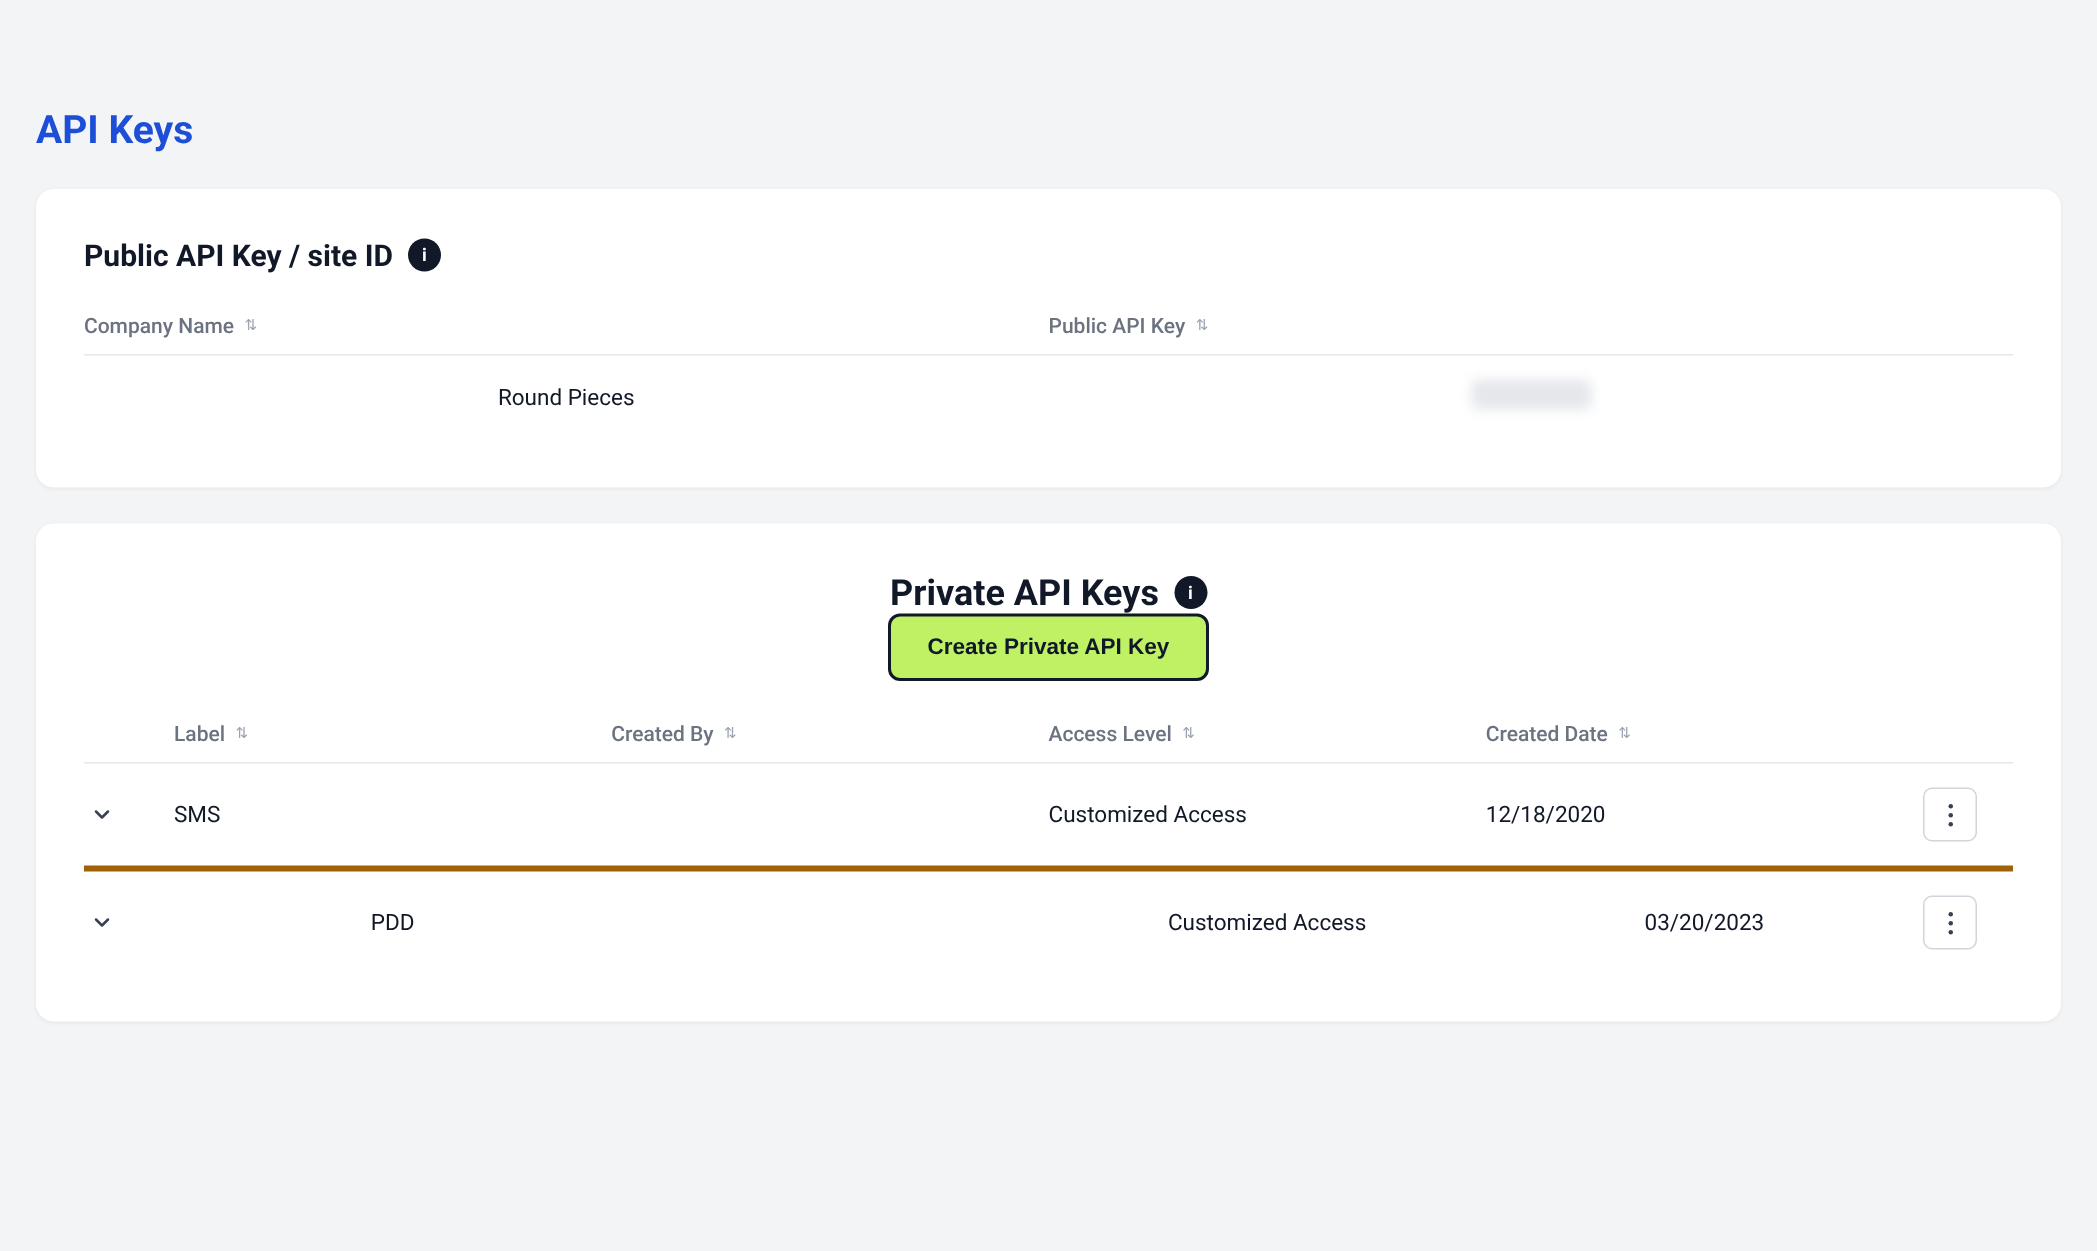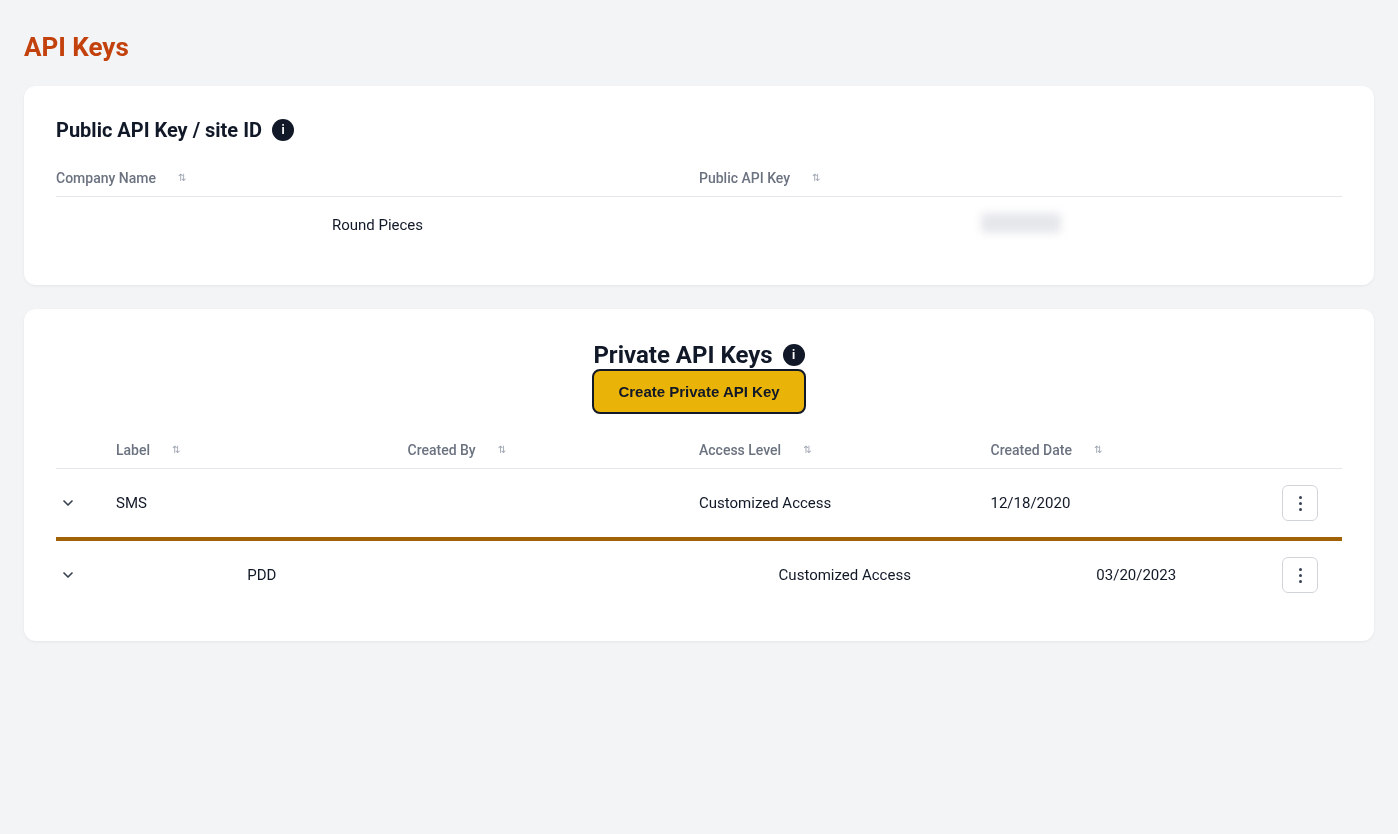--- a/index.html
+++ b/index.html
@@ -13,21 +13,22 @@
       background-color: #f3f4f6;
       min-height: 834px;
       padding: 32px 24px;
       color: #111827;
     }
 
     .page-title {
       font-size: 26px;
       font-weight: 700;
       margin-bottom: 24px;
-      color: #c2410c;
+      color: #1d4ed8;
+      margin-top: 40px;
     }
 
     .card {
       background: #ffffff;
       border-radius: 12px;
       padding: 32px;
       margin-bottom: 24px;
       box-shadow: 0 1px 3px rgba(0,0,0,0.06);
     }
 
@@ -69,21 +70,21 @@
       padding-bottom: 10px;
     }
 
     .public-key-grid {
       grid-template-columns: 1fr 1fr;
     }
 
     .col-header {
       display: flex;
       align-items: center;
-      gap: 22px;
+      gap: 7px;
       font-size: 14px;
       font-weight: 500;
       color: #6b7280;
       cursor: pointer;
       user-select: none;
     }
 
     .sort-arrows {
       font-size: 10px;
       color: #9ca3af;
@@ -132,21 +133,21 @@
     .private-header-left {
       display: flex;
       align-items: center;
       gap: 10px;
     }
 
     .create-btn {
       padding: 12px 24px;
       border: 2px solid #111827;
       border-radius: 8px;
-      background: #eab308;
+      background: #bef264;
       color: #111827;
       font-size: 15px;
       font-weight: 600;
       cursor: pointer;
       white-space: nowrap;
     }
 
     .private-data-grid {
       grid-template-columns: 60px 1fr 1fr 1fr 1fr 60px;
     }

